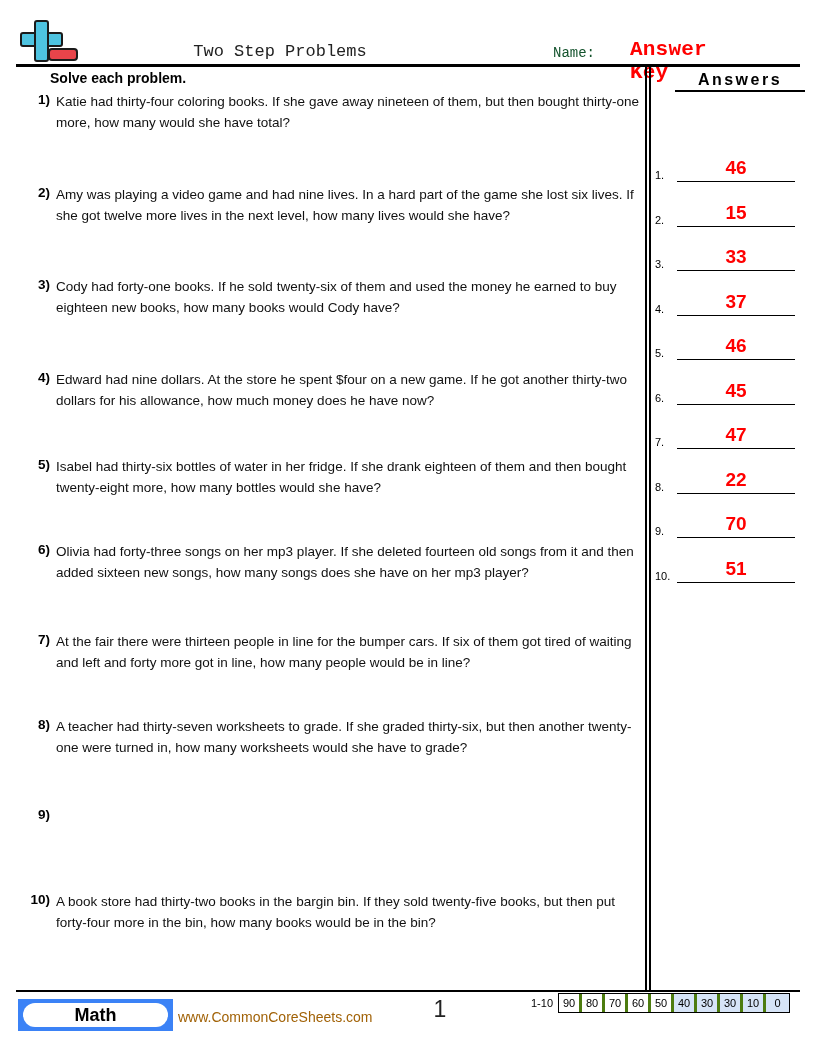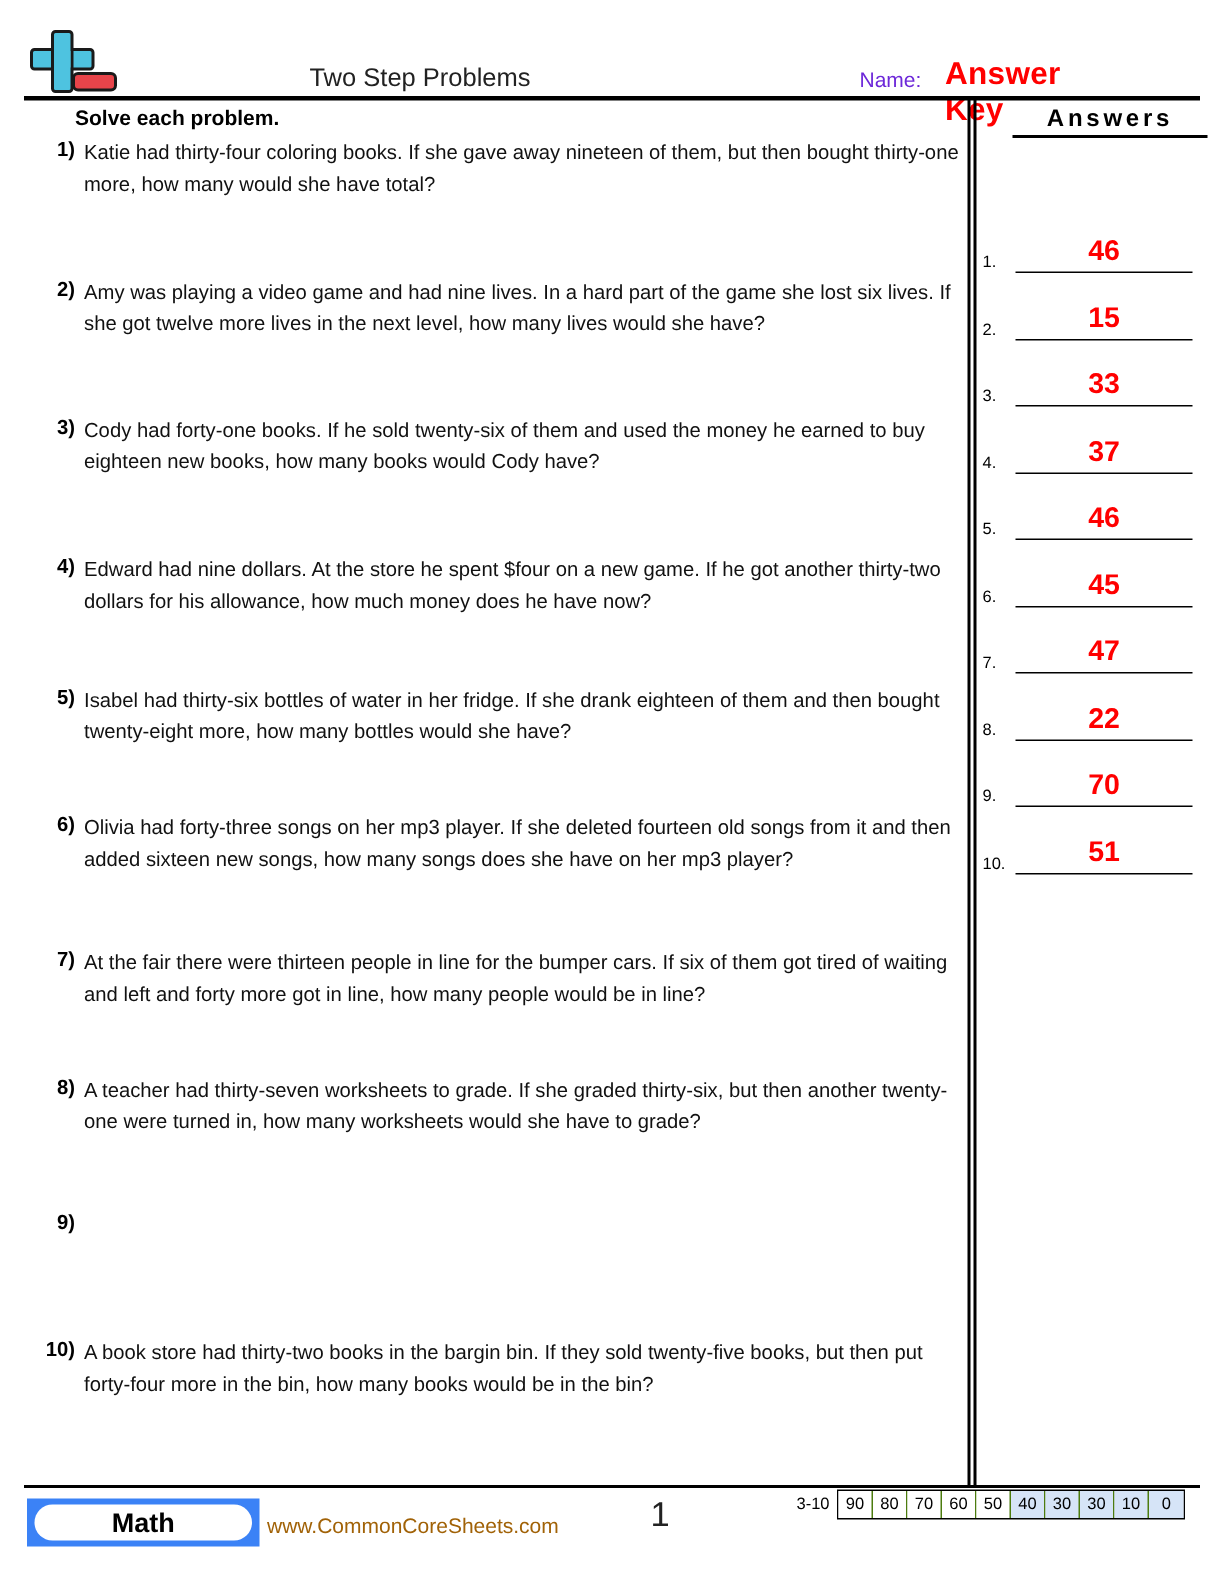--- a/index.html
+++ b/index.html
@@ -19,20 +19,21 @@
     background: #ffffff;
   }
 
   
   #header {
     position: absolute;
     left: 0;
     top: 0;
     width: 648px;
     height: 66px;
+    font-family: Liberation Mono, monospace;
   }
   #logo {
     position: absolute;
     left: 18px;
     top: 20px;
     width: 62px;
     height: 42px;
   }
   #logo .plus-v {
     position: absolute;
@@ -80,24 +81,24 @@
     left: 0;
     top: 42px;
     width: 560px;
     text-align: center;
     font-size: 17px;
     line-height: 20px;
     color: #222;
   }
   #name-label {
     position: absolute;
-    left: 573px;
+    left: 553px;
     top: 45px;
     font-size: 14px;
-    color: #6d28d9;
+    color: #14532d;
   }
   #answer-key {
     position: absolute;
     left: 630px;
     top: 38px;
     font-size: 21px;
     font-weight: bold;
     color: #ff0000;
     letter-spacing: 0.2px;
   }
@@ -300,21 +301,21 @@
     box-sizing: border-box;
     height: 20px;
   }
   #scale .cell {
     width: 23px;
     height: 18px;
     line-height: 18px;
     text-align: center;
     font-size: 11px;
     color: #000;
-    border-right: 1px solid #4d7c0f;
+    border-right: 3px solid #4d7c0f;
     box-sizing: border-box;
     background: #ffffff;
   }
   #scale .cell:last-child { border-right: none; }
   #scale .cell.shaded { background: #d6e4f7; }
 </style>
 </head>
 <body>
 
 <div id="page">
@@ -408,21 +409,21 @@
 
   <div id="footer-rule"></div>
   <div id="math-badge">
     <div class="pill"></div>
     <div class="lbl">Math</div>
   </div>
   <div id="site-url">www.CommonCoreSheets.com</div>
   <div id="page-number">1</div>
 
   <div id="scale">
-    <div class="range">3-10</div>
+    <div class="range">1-10</div>
     <div class="cells">
         <div class="cell">90</div>
         <div class="cell">80</div>
         <div class="cell">70</div>
         <div class="cell">60</div>
         <div class="cell">50</div>
         <div class="cell shaded">40</div>
         <div class="cell shaded">30</div>
         <div class="cell shaded">30</div>
         <div class="cell shaded">10</div>

